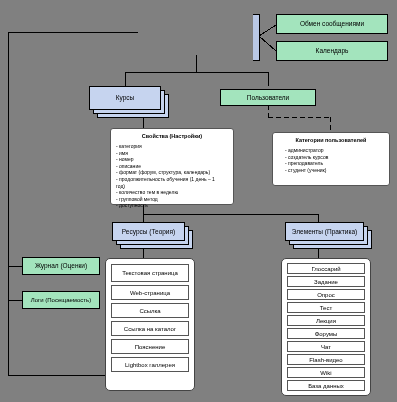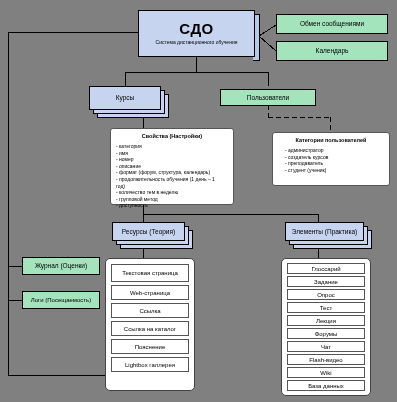--- a/index.html
+++ b/index.html
@@ -118,24 +118,20 @@
     </g>
 
     <g stroke="#000" stroke-width="1" fill="none" stroke-dasharray="5,3" shape-rendering="crispEdges">
       <line x1="268" y1="105" x2="268" y2="117"></line>
       <line x1="268" y1="117" x2="330" y2="117"></line>
       <line x1="330" y1="117" x2="330" y2="132"></line>
     </g>
   </svg>
 
   <div id="root-side"></div>
-  <div id="root-box">
-    <div class="t1">СДО</div>
-    <div class="t2">Система дистанционного обучения</div>
-  </div>
 
   <div class="box green lbl" style="left:276px;top:14px;width:112px;height:20px;">Обмен сообщениями</div>
   <div class="box green lbl" style="left:276px;top:41px;width:112px;height:20px;">Календарь</div>
 
   <div class="deck" style="left:89px;top:86px;width:72px;height:24px;">
     <div class="layer" style="left:8px;top:8px;width:72px;height:24px;"></div>
     <div class="layer" style="left:4px;top:4px;width:72px;height:24px;"></div>
     <div class="front lbl">Курсы</div>
   </div>
 

